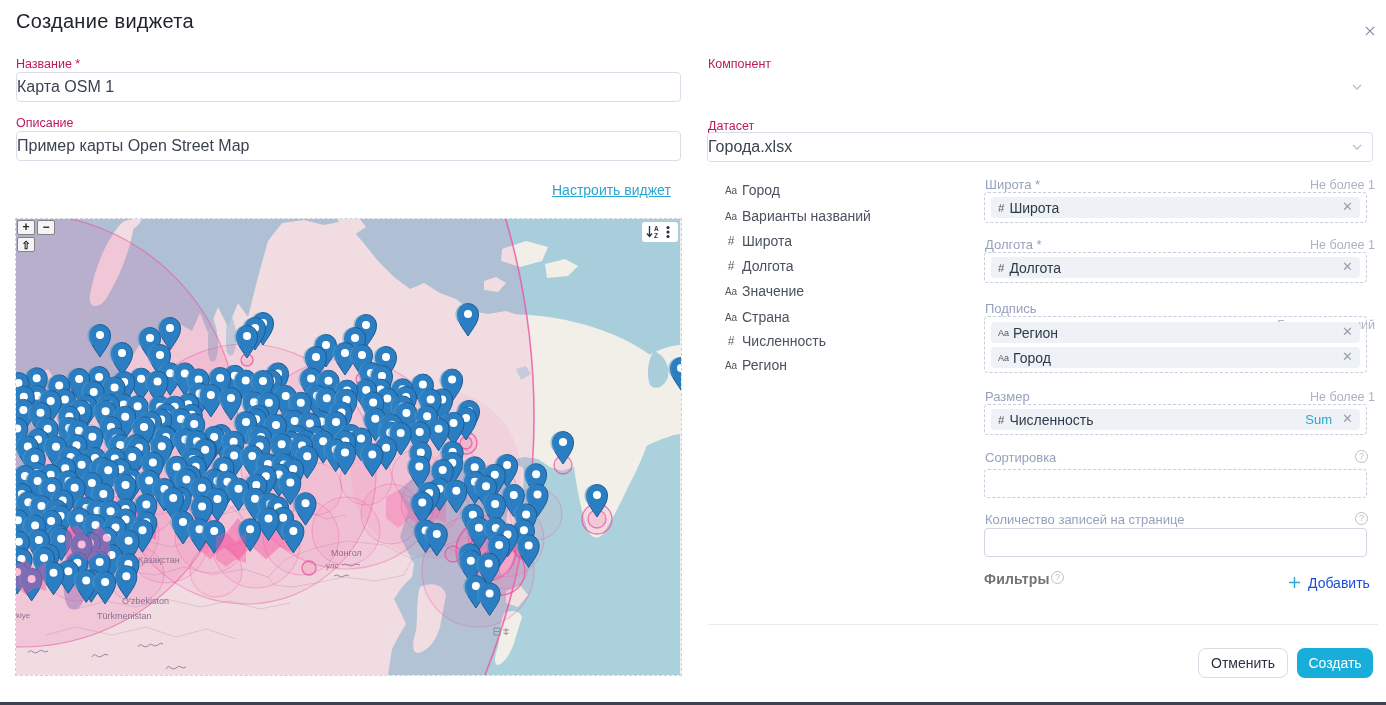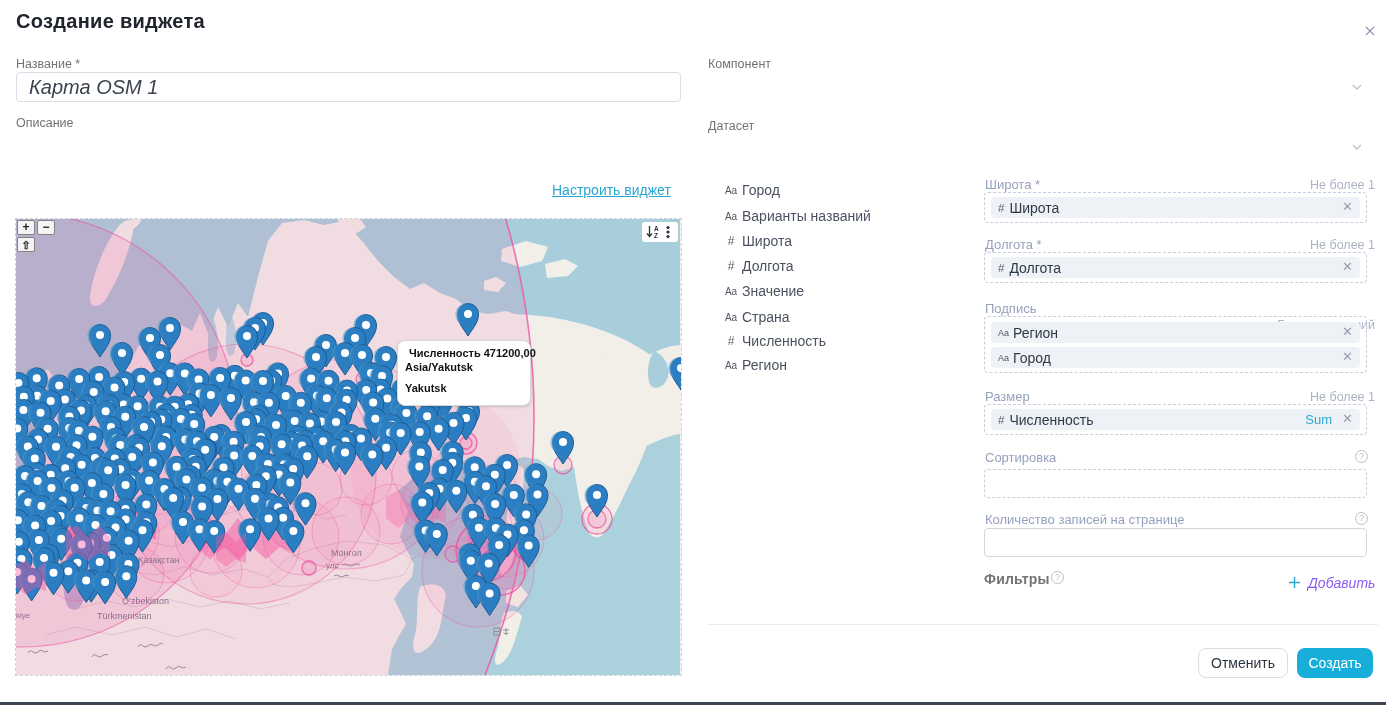--- a/index.html
+++ b/index.html
@@ -1,67 +1,69 @@
 <!DOCTYPE html>
 <html lang="ru"><head>
 <meta charset="utf-8">
 <style>
 * { margin:0; padding:0; box-sizing:border-box; }
 html,body { width:1386px; height:705px; background:#ffffff; font-family:"Liberation Sans", sans-serif; overflow:hidden; }
 .abs { position:absolute; }
 .page { position:relative; width:1386px; height:705px; background:#fff; }
-h1 { position:absolute; left:16px; top:10px; font-size:20px; font-weight:bold; color:#20242c; letter-spacing:0.3px; }
+h1 { position:absolute; left:16px; top:10px; font-size:20px; font-weight:normal; color:#20242c; letter-spacing:0.3px; }
 .close { position:absolute; left:1364px; top:25px; width:12px; height:12px; }
-.lbl { position:absolute; font-size:12.5px; color:#737373; }
-.inp { position:absolute; border:1px solid #d9dee8; border-radius:4px; background:#fff; font-size:20px; color:#3c4350; padding-left:12px; display:flex; align-items:center;font-style:italic; }
+.lbl { position:absolute; font-size:12.5px; color:#be185d; }
+.inp { position:absolute; border:1px solid #d9dee8; border-radius:4px; background:#fff; font-size:16px; color:#3c4350; padding-left:0; display:flex; align-items:center; }
 .sel-arrow { position:absolute; width:10px; height:6px; }
 .link { position:absolute; color:#29a6d2; font-size:14px; font-weight:500; }
 .maparea { position:absolute; left:15px; top:218px; width:667px; height:458px; border:1px dashed #ccd1da; }
 .fieldrow { position:absolute; left:723px; font-size:14px; color:#4a5260; height:16px; display:flex; align-items:center; }
 .ficon { display:inline-block; font-size:10px; color:#4f565f; width:16px; text-align:center; margin-right:3px; }
 .ficonh { display:inline-block; font-size:12px; color:#555c68; width:16px; text-align:center; margin-right:3px; }
 .mlabel { position:absolute; font-size:13px; color:#95a1bd; }
 .mmax { position:absolute; font-size:12.5px; color:#abb2c4; text-align:right; right:11px; }
 .dashbox { position:absolute; left:984px; width:383px; border:1px dashed #c5cdde; border-radius:4px; }
 .pill { position:absolute; left:991px; width:369px; height:21px; background:#eef1f6; border-radius:4px; font-size:14px; color:#2f3a48; display:flex; align-items:center; }
 .pill .pic { font-size:9px; color:#4f565f; margin:0 4px 0 7px; }
 .pill .pih { font-size:11.5px; color:#555c68; margin:0 5px 0 7px; }
 .pill .px { position:absolute; right:7px; top:2px; color:#97a0b0; font-size:13px; }
 .pill .sum { position:absolute; right:28px; color:#28a8d8; font-size:13px; }
 .qm { position:absolute; width:13px; height:13px; border:1px solid #b9bfca; border-radius:50%; color:#b9bfca; font-size:9px; text-align:center; line-height:11px; }
 .solidbox { position:absolute; left:984px; width:383px; border:1px solid #cfd6e0; border-radius:4px; background:#fff; }
 .filters { position:absolute; left:984px; top:571px; font-size:14px; font-weight:bold; color:#737373; letter-spacing:0.2px; }
-.addlink { position:absolute; font-size:14px; color:#8b5cf6; font-weight:500;font-style:italic; }
+.addlink { position:absolute; font-size:14px; color:#1d4ed8; font-weight:500; }
 .divider { position:absolute; left:708px; top:624px; width:670px; height:1px; background:#e9eaef; }
 .btn { position:absolute; top:648px; height:30px; border-radius:8px; font-size:14px; display:flex; align-items:center; justify-content:center; }
 .btn.cancel { left:1198px; width:90px; background:#fff; border:1px solid #d8dce5; color:#2b3340; }
 .btn.create { left:1297px; width:76px; background:#17aed9; color:#fff; }
 .bottombar { position:absolute; left:0; top:702px; width:1386px; height:3px; background:#3d4452; }
 .tooltip { position:absolute; left:397px; top:340px; width:134px; height:66px; background:#fff; border:1px solid #d6d6d6; border-radius:8px; font-size:11px; font-weight:bold; color:#111; padding:6px 0 0 8px; line-height:13px; box-shadow:0 1px 3px rgba(0,0,0,0.15); }
 .mapctl { position:absolute; background:#f4f4f4; border:1px solid #828282; border-radius:2px; color:#222; font-weight:bold; text-align:center; }
 .sortbox { position:absolute; left:642px; top:222px; width:36px; height:20px; background:#fff; border-radius:3px; }
 </style>
 </head>
 <body>
 <div class="page">
   <h1>Создание виджета</h1>
   <svg class="close" viewBox="0 0 16 16">
       <path d="M2.5 2.5 L13.5 13.5 M13.5 2.5 L2.5 13.5" stroke="#7a84a8" stroke-width="1.4" fill="none"></path>
     </svg>
 
   <div class="lbl" style="left:16px; top:57px;">Название *</div>
   <div class="inp" style="left:16px; top:72px; width:665px; height:30px;">Карта OSM 1</div>
   <div class="lbl" style="left:16px; top:116px;">Описание</div>
+  <div class="inp" style="left:16px; top:131px; width:665px; height:30px;">Пример карты Open Street Map</div>
   <div class="link" style="left:552px; top:182px;text-decoration:underline;">Настроить виджет</div>
 
   <div class="lbl" style="left:708px; top:57px;">Компонент</div>
   <svg class="sel-arrow" style="left:1352px; top:84px;" viewBox="0 0 10 6">
       <path d="M1 1 L5 5 L9 1" stroke="#b9c0cc" stroke-width="1.3" fill="none"></path>
     </svg>
   <div class="lbl" style="left:708px; top:119px;">Датасет</div>
+  <div class="inp" style="left:707px; top:132px; width:666px; height:30px;">Города.xlsx</div>
   <svg class="sel-arrow" style="left:1352px; top:144px;" viewBox="0 0 10 6">
       <path d="M1 1 L5 5 L9 1" stroke="#b9c0cc" stroke-width="1.3" fill="none"></path>
     </svg>
 
   <div class="fieldrow" style="top:182px;"><span class="ficon">Aa</span>Город</div>
   <div class="fieldrow" style="top:208px;"><span class="ficon">Aa</span>Варианты названий</div>
   <div class="fieldrow" style="top:233px;"><span class="ficonh">#</span>Широта</div>
   <div class="fieldrow" style="top:258px;"><span class="ficonh">#</span>Долгота</div>
   <div class="fieldrow" style="top:283px;"><span class="ficon">Aa</span>Значение</div>
   <div class="fieldrow" style="top:309px;"><span class="ficon">Aa</span>Страна</div>
@@ -555,25 +557,20 @@
 <use href="#pin" transform="translate(75.2 383.2)"></use>
 <use href="#pin" transform="translate(70.2 383.4)"></use>
 <use href="#pin" transform="translate(89.1 384.9)"></use>
 <use href="#pin" transform="translate(459.9 389.0)"></use>
 <use href="#pin" transform="translate(473.6 396.5)"></use>
 <path d="M50 312 L61 306 L72 318 L83 306 L94 318 L94 338 L83 333.8 L72 342.2 L61 333.8 L50 342.2 Z" fill="#f7559f" opacity="0.4"></path>
 <path d="M0 346 L10 341 L20 351 L30 341 L30 372 L20 368.5 L10 375.5 L0 368.5 Z" fill="#f7559f" opacity="0.4"></path>
 <path d="M200 318 L210 313 L220 323 L230 313 L230 344 L220 340.5 L210 347.5 L200 340.5 Z" fill="#f7559f" opacity="0.38"></path>
 </svg></div>
 
-  <div class="tooltip">
-      <div style="position:absolute;left:11px;top:6px;white-space:nowrap;">Численность 471200,00</div>
-      <div style="position:absolute;left:7px;top:20px;">Asia/Yakutsk</div>
-      <div style="position:absolute;left:7px;top:41px;">Yakutsk</div>
-    </div>
   <div class="mapctl" style="left:17px; top:220px; width:18px; height:15px; font-size:12px; line-height:13px;">+</div>
   <div class="mapctl" style="left:37px; top:220px; width:18px; height:15px; font-size:12px; line-height:12px;">−</div>
   <div class="mapctl" style="left:17px; top:237px; width:18px; height:15px; font-size:11px; line-height:14px;">⇧</div>
   <div class="sortbox">
     <svg style="position:absolute; left:4px; top:3px;" width="14" height="14" viewBox="0 0 14 14">
         <path d="M3.5 1 V11 M1 8.5 L3.5 11.5 L6 8.5" stroke="#2a3140" stroke-width="1.3" fill="none"></path>
         <text x="8" y="6" font-size="6.5" font-weight="bold" fill="#2a3140" font-family="Liberation Sans">A</text>
         <text x="8" y="13" font-size="6.5" font-weight="bold" fill="#2a3140" font-family="Liberation Sans">Z</text>
       </svg>
     <svg style="position:absolute; left:24px; top:3px;" width="4" height="14" viewBox="0 0 4 14">

